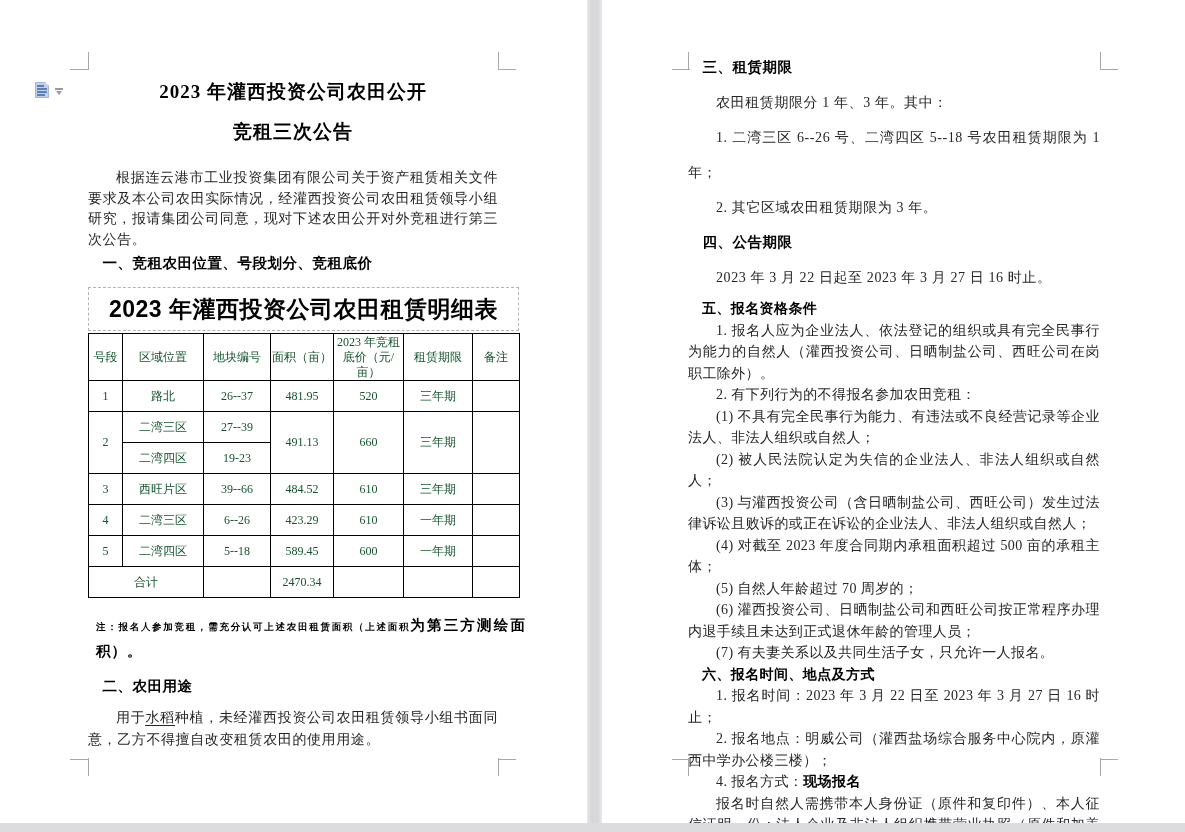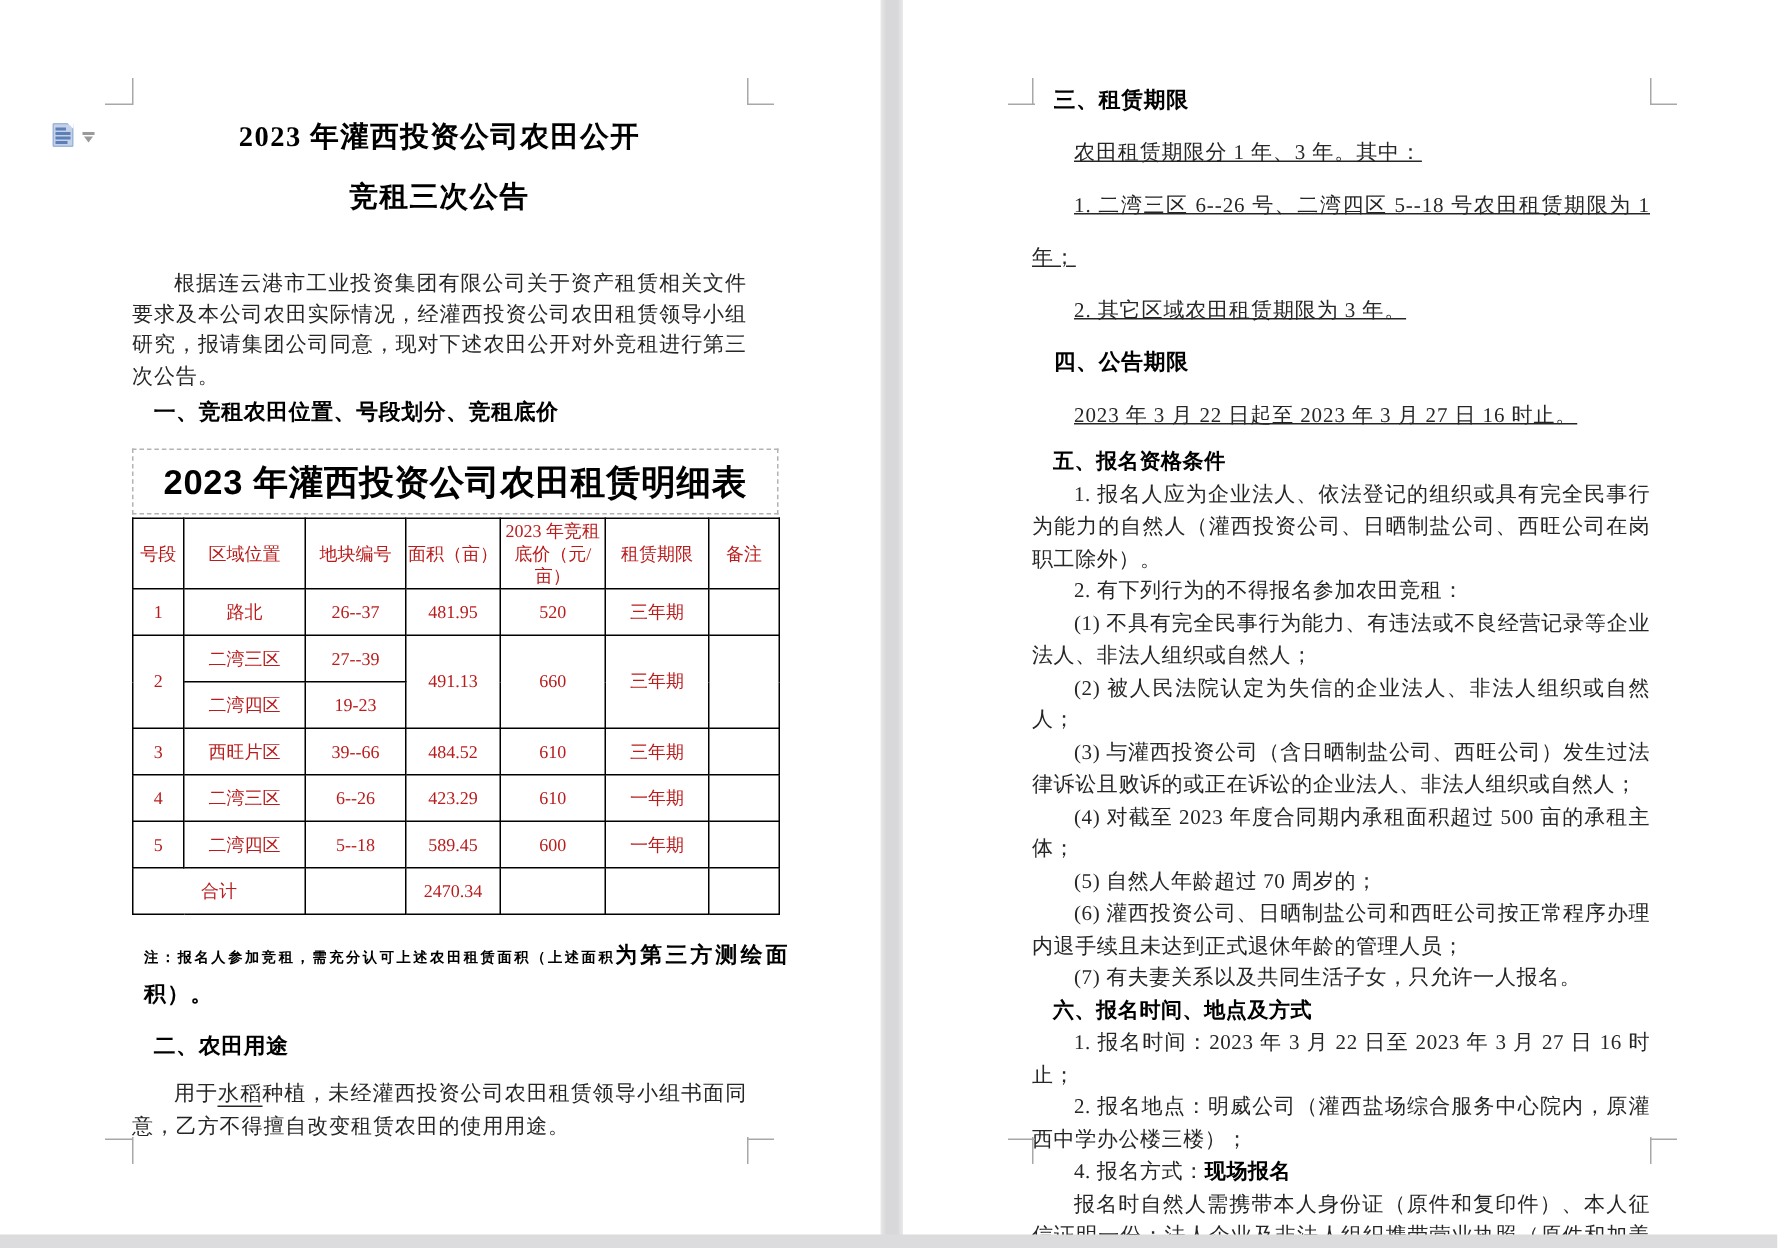--- a/index.html
+++ b/index.html
@@ -31,46 +31,46 @@
   #icon-caret{position:absolute;left:55px;top:88px;width:8px;height:7px;}
   #icon-caret .bar{position:absolute;left:0;top:0;width:8px;height:2px;background:#9a9a9a;}
   #icon-caret .tri{position:absolute;left:1px;top:3px;width:0;height:0;
     border-left:3px solid transparent;border-right:3px solid transparent;border-top:4px solid #9a9a9a;}
 
   
   .lp-content{position:absolute;left:88px;top:0;width:410px;}
   .doc-title{font-size:19px;font-weight:bold;color:#000;text-align:center;line-height:40px;letter-spacing:1px;}
   .doc-title.first{margin-top:72px;}
   .body-par{font-size:14px;line-height:20.5px;text-align:justify;text-indent:2em;letter-spacing:0.6px;}
-  #intro{margin-top:28px;}
+  #intro{margin-top:16px;}
   .sec-heading{font-size:14.5px;font-weight:bold;color:#000;line-height:22px;margin-left:1em;letter-spacing:0.5px;}
   #h-sec1{margin-top:2px;}
 
   #caption-box{margin-top:13px;width:429px;height:42px;border:1px dashed #b3b3b3;
     display:flex;align-items:center;justify-content:center;}
   #caption-box .cap{font-family:"Liberation Sans","DejaVu Sans",sans-serif;
     font-size:23px;font-weight:bold;color:#000;letter-spacing:0.5px;}
 
   table#detail{border-collapse:collapse;table-layout:fixed;width:431px;margin-top:2px;}
   #detail td{border:1px solid #000;text-align:center;vertical-align:middle;
-    font-size:12px;line-height:15px;padding:0;color:#b91c1c;}
+    font-size:12px;line-height:15px;padding:0;color:#14532d;}
   #detail tr{height:31px;}
   #detail tr.hdr{height:47px;}
 
   #note{margin-top:15px;width:430px;line-height:24px;text-align:justify;padding-left:8px;}
   .note-small{font-size:9.5px;font-weight:bold;color:#000;letter-spacing:0.5px;margin-top:48px;}
   .note-big{font-size:14.5px;font-weight:bold;color:#000;letter-spacing:1px;}
   #h-sec2{margin-top:12px;}
   #use-par{margin-top:10px;line-height:21.5px;}
   .uline{border-bottom:1px solid #262626;}
 
   
   .rp-content{position:absolute;left:86px;top:0;width:412px;}
   .wide-line{font-size:14px;line-height:35px;text-align:justify;letter-spacing:0.6px;}
-  .wide-line.indent{text-indent:2em;text-decoration:underline;}
+  .wide-line.indent{text-indent:2em;}
   #sec34{margin-top:50px;}
   .rp-heading{font-size:14.5px;font-weight:bold;color:#000;letter-spacing:0.5px;}
   .wide-line.rp-heading{text-indent:1em;}
   #sec56{margin-top:3px;}
   .tight{font-size:14px;line-height:21.5px;text-align:justify;text-indent:2em;letter-spacing:0.4px;}
   .tight.rp-heading{text-indent:1em;}
   .bold-inline{font-weight:bold;color:#000;}
 </style>
 </head>
 <body>

